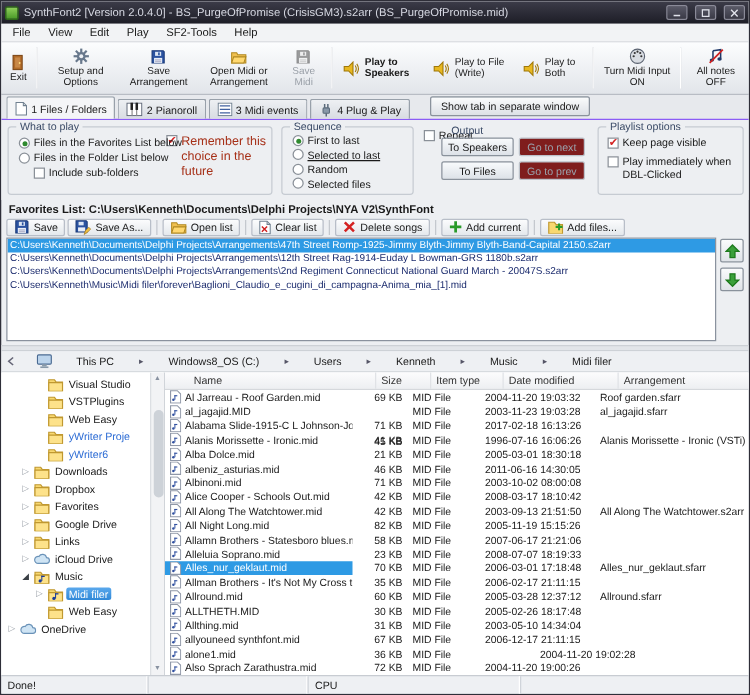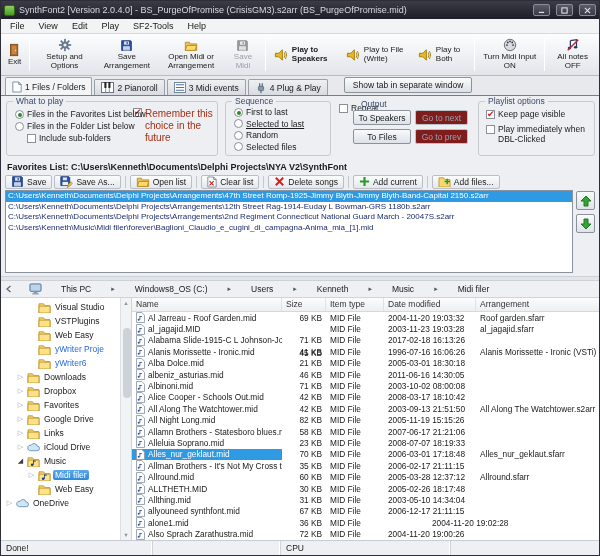--- a/index.html
+++ b/index.html
@@ -638,21 +638,21 @@
             <span class="tlabel">OneDrive</span>
           </div>
           <div class="tree-scroll">
           <div class="ts-arrow">▲</div>
           <div class="tree-thumb"></div>
           <div class="ts-arrow ts-down">▼</div>
         </div>
       </div>
       <div class="filelist">
         <div class="fl-header" id="fl-header">
-            <div class="fl-col" style="width: 150px;">Name</div>
+            <div class="fl-col" style="width: 150px; margin-left: 19px;">Name</div>
             <div class="fl-col" style="width: 44px;">Size</div>
             <div class="fl-col" style="width: 58px;">Item type</div>
             <div class="fl-col" style="width: 92px;">Date modified</div>
             <div class="fl-col" style="flex: 1 1 0%; border-right: none;">Arrangement</div>
           </div>
         <div class="fl-rows" id="fl-rows">
             <div class="fl-row">
               <div class="fl-cell name-cell" style="width: 150px;">
                 <span class="icon">
                   <svg width="9" height="11" viewBox="0 0 10 12">
@@ -991,19 +991,19 @@
               <div class="fl-cell" style="width: 58px;">MID File</div>
               <div class="fl-cell" style="width: 92px;">2004-11-20 19:00:26</div>
               <div class="fl-cell" style="flex: 1 1 0%;"></div>
             </div>
           </div>
       </div>
     </div>
   </div>
 
   <div class="statusbar">
-    <div class="sb-cell" style="width:152px">Done!</div>
+    <div class="sb-cell" style="width:118px">Done!</div>
     <div class="sb-cell" style="width:128px"></div>
     <div class="sb-cell" style="width:170px">CPU</div>
     <div class="sb-cell" style="flex:1;border-right:none;box-shadow:none"></div>
   </div>
 
 </div>
 
 </body></html>

